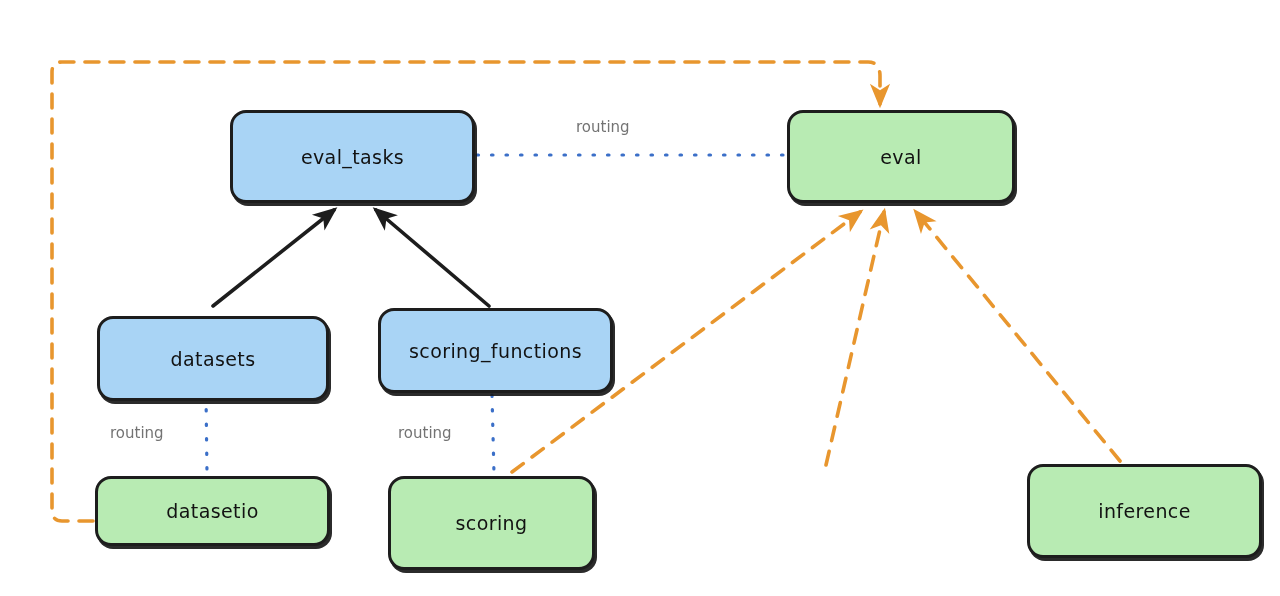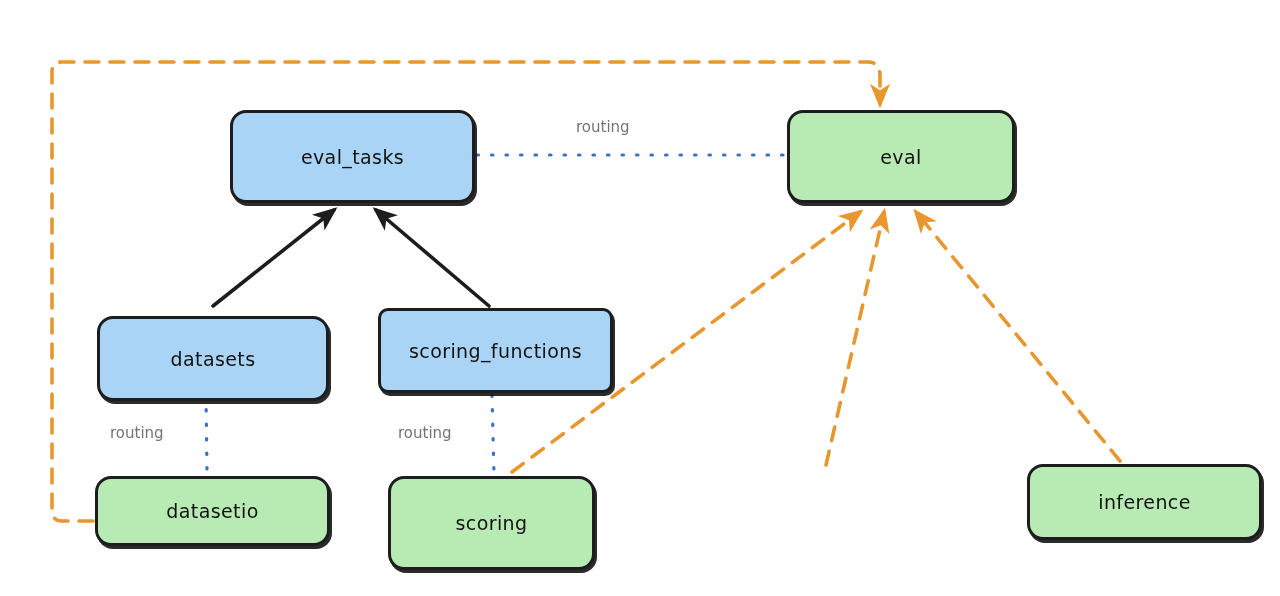--- a/index.html
+++ b/index.html
@@ -92,34 +92,34 @@
   </div>
 
   <div class="node green" style="left:787px; top:110px; width:228px; height:93px;">
     <span class="node-label">eval</span>
   </div>
 
   <div class="node blue" style="left:97px; top:316px; width:232px; height:85px;">
     <span class="node-label">datasets</span>
   </div>
 
-  <div class="node blue" style="left:378px; top:308px; width:235px; height:85px;border-radius:10px;">
+  <div class="node blue" style="left:378px; top:308px; width:235px; height:85px;">
     <span class="node-label">scoring_functions</span>
   </div>
 
   <div class="node green" style="left:95px; top:476px; width:235px; height:70px;">
     <span class="node-label">datasetio</span>
   </div>
 
   <div class="node green" style="left:388px; top:476px; width:207px; height:94px;">
     <span class="node-label">scoring</span>
   </div>
 
 
-  <div class="node green" style="left:1027px; top:464px; width:235px; height:76px;">
+  <div class="node green" style="left:1027px; top:464px; width:235px; height:94px;">
     <span class="node-label">inference</span>
   </div>
 
   <div class="edge-label" style="left:576px; top:118px;">routing</div>
 
   <div class="edge-label" style="left:110px; top:424px;">routing</div>
 
   <div class="edge-label" style="left:398px; top:424px;">routing</div>
 
 </div>

